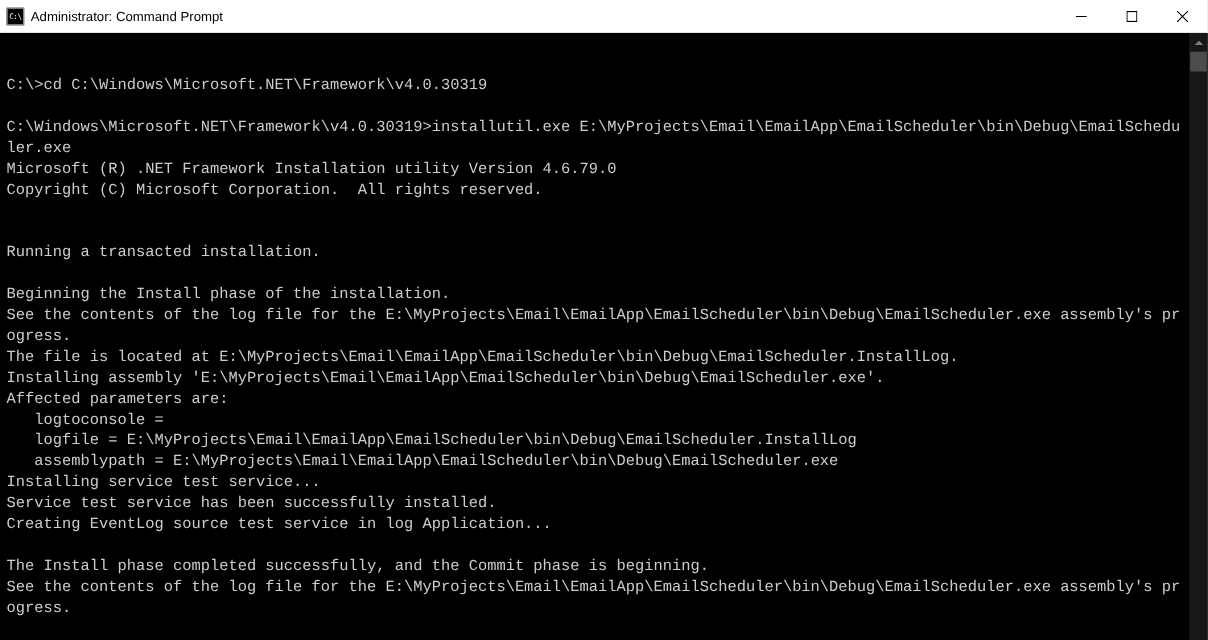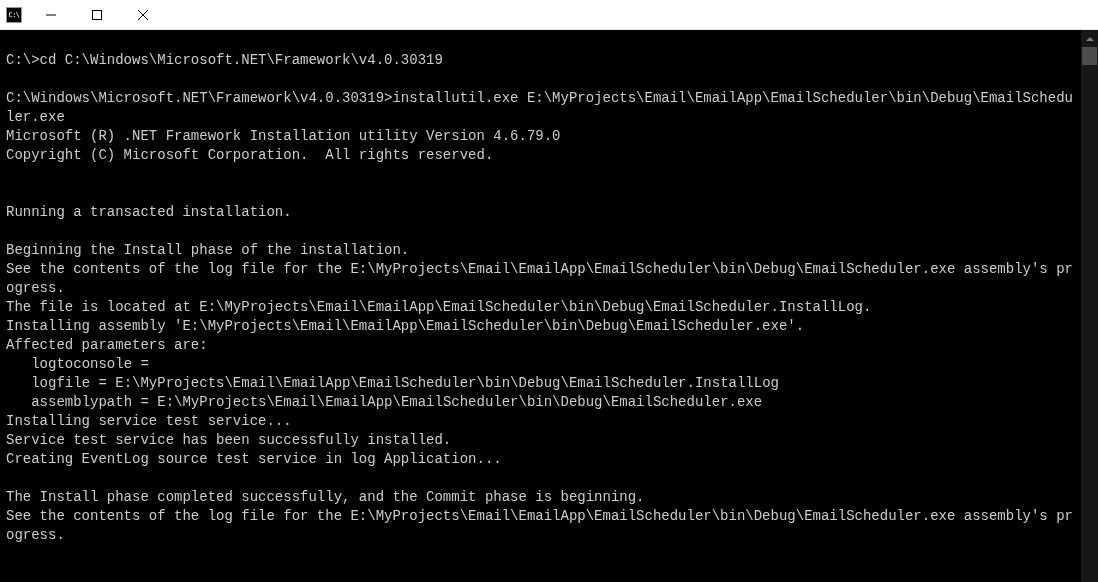--- a/index.html
+++ b/index.html
@@ -69,21 +69,21 @@
       background: #000;
       overflow: hidden;
     }
     .console {
       flex: 1;
       background: #000;
       color: #cccccc;
       font-family: Consolas, "Courier New", monospace;
       font-size: 14px;
       line-height: 19px;
-      padding: 2px 0 2px 6px;
+      padding: 20px 0 2px 6px;
       white-space: pre-wrap;
       word-break: break-all;
       overflow: hidden;
     }
     .scrollbar {
       width: 17px;
       background: #171717;
       position: relative;
       flex-shrink: 0;
     }
@@ -105,20 +105,21 @@
       width: 15px;
       height: 18px;
       background: #4d4d4d;
     }
   </style>
 </head>
 <body>
 
 <div class="title-bar">
   <span class="title-bar-icon">C:\</span>
+  <span class="title-text">Administrator: Command Prompt</span>
   <div class="window-controls">
     <div class="win-btn">
       <svg viewBox="0 0 10 10">
           <line x1="0" y1="5" x2="10" y2="5"></line>
         </svg>
     </div>
     <div class="win-btn">
       <svg viewBox="0 0 10 10">
           <rect x="0.5" y="0.5" width="9" height="9"></rect>
         </svg>

